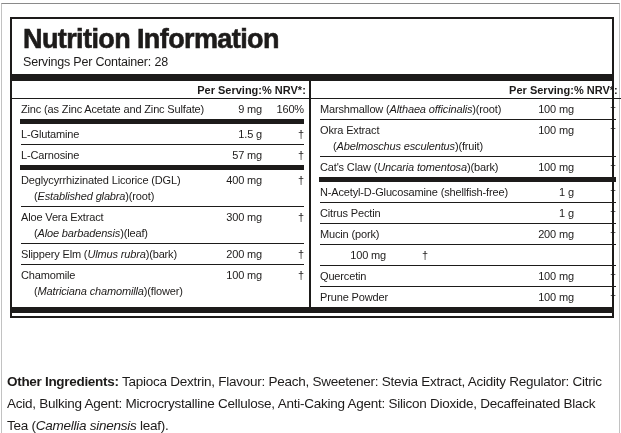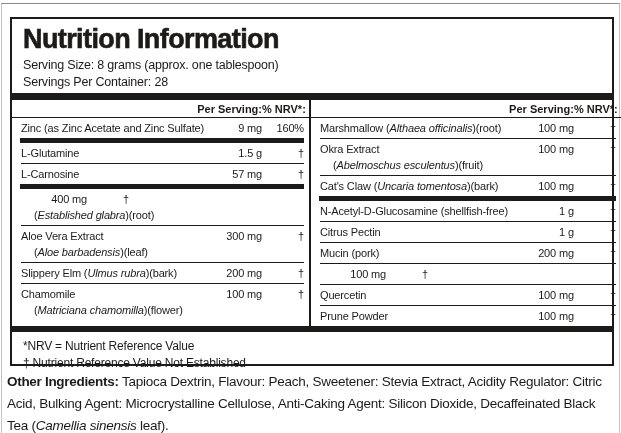--- a/index.html
+++ b/index.html
@@ -16,21 +16,21 @@
     overflow:hidden;
   }
   .frame{
     position:absolute;left:1px;right:1px;top:3px;bottom:0;
     border-top:1px solid #8a8a8a;
     border-left:1px solid #c2c2c2;
     border-right:1px solid #c2c2c2;
     pointer-events:none;
   }
   .label-box{
-    position:absolute;left:10px;top:17px;width:604px;height:349px;
+    position:absolute;left:10px;top:17px;width:604px;height:301px;
     border:2px solid var(--ink);
     box-sizing:border-box;
     background:#fff;
   }
   .title{
     margin:5px 0 0 11px;
     font-size:27px;
     line-height:30px;
     font-weight:900;
     letter-spacing:-0.6px;
@@ -95,21 +95,20 @@
   .other-ing b{letter-spacing:-0.3px;}
   i{font-style:italic;}
 </style>
 </head>
 <body>
 
 <div class="frame"></div>
 
 <div class="label-box">
   <h1 class="title">Nutrition Information</h1>
-  <p class="serving first">Serving Size: 8 grams (approx. one tablespoon)</p>
   <p class="serving">Servings Per Container: 28</p>
 
   <div class="thick-bar"></div>
 
   <div class="columns">
     <div class="col col-left">
       <div class="col-header">
         <span class="cell-name"></span>
         <span class="cell-amt">Per Serving:</span>
         <span class="cell-nrv">% NRV*:</span>
@@ -133,20 +132,21 @@
           <div class="row no-line">
             <div class="row-main">
               <span class="cell-name row-name">L-Carnosine</span>
               <span class="cell-amt">57 mg</span>
               <span class="cell-nrv">†</span>
             </div>
           </div>
           <div class="thick-sep"></div>
           <div class="row">
             <div class="row-main">
+              <span class="cell-name row-name">Deglycyrrhizinated Licorice (DGL)</span>
               <span class="cell-amt">400 mg</span>
               <span class="cell-nrv">†</span>
             </div>
             <div class="row-sub">(<i>Established glabra</i>)(root)</div>
           </div>
           <div class="row">
             <div class="row-main">
               <span class="cell-name row-name">Aloe Vera Extract</span>
               <span class="cell-amt">300 mg</span>
               <span class="cell-nrv">†</span>
@@ -240,19 +240,15 @@
               <span class="cell-amt">100 mg</span>
               <span class="cell-nrv">†</span>
             </div>
           </div>
         </div>
     </div>
   </div>
 
   <div class="thick-bar bottom"></div>
 
-  <div class="footnotes">
-    <p>*NRV = Nutrient Reference Value</p>
-    <p>† Nutrient Reference Value Not Established</p>
-  </div>
 </div>
 
 <p class="other-ing"><b>Other Ingredients:</b><span>  Tapioca Dextrin, Flavour: Peach, Sweetener: Stevia Extract, Acidity Regulator: Citric Acid, Bulking Agent: Microcrystalline Cellulose, Anti-Caking Agent: Silicon Dioxide, Decaffeinated Black Tea (<i>Camellia sinensis</i> leaf).</span></p>
 
 </body></html>

